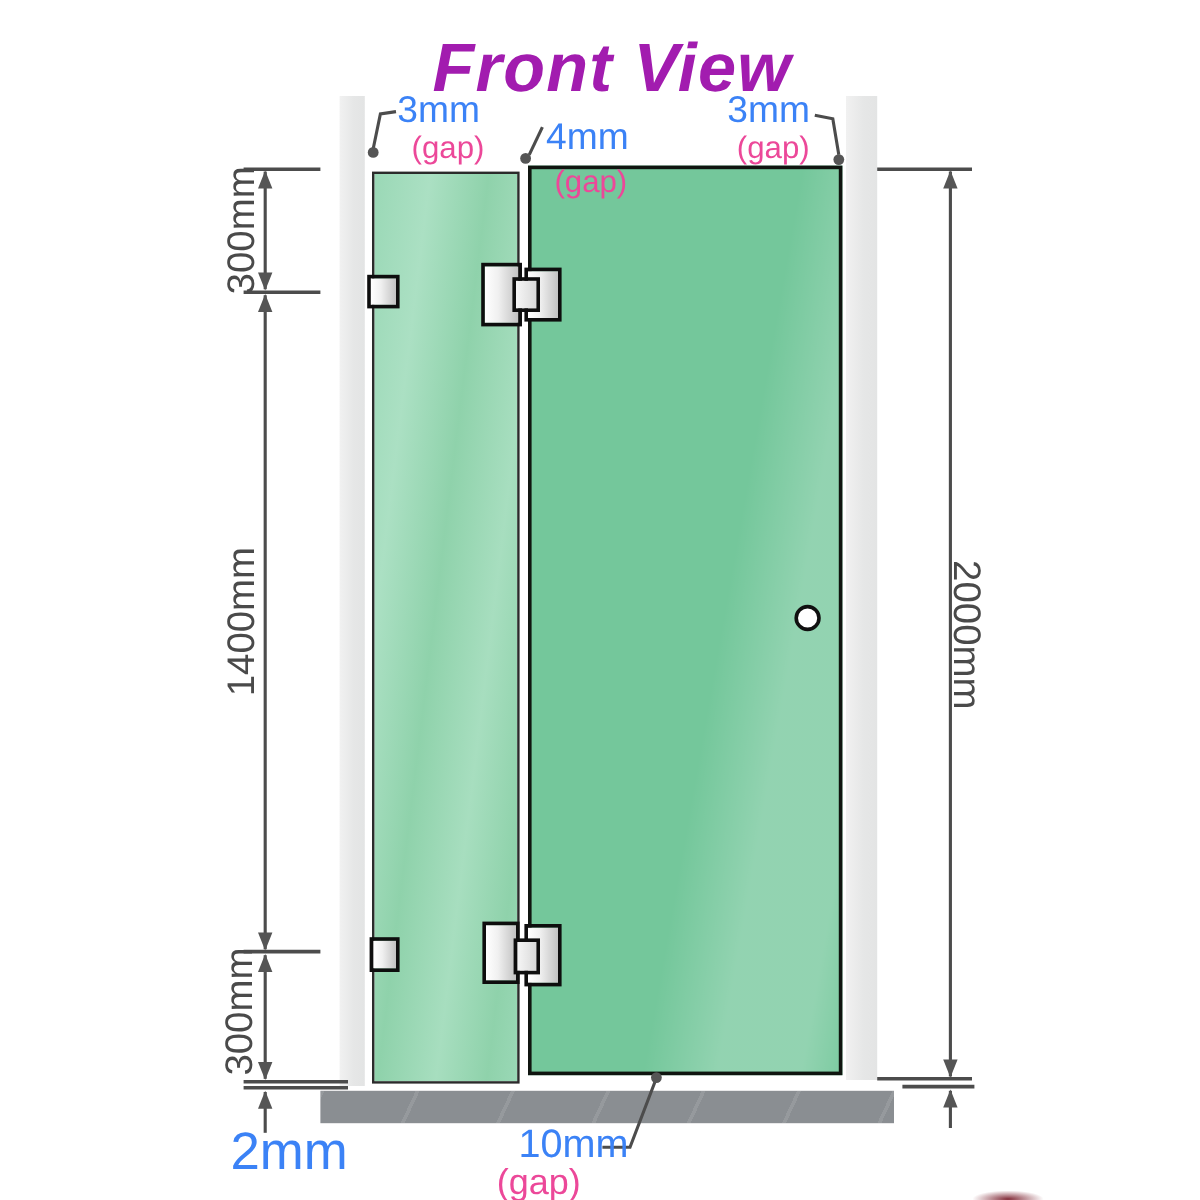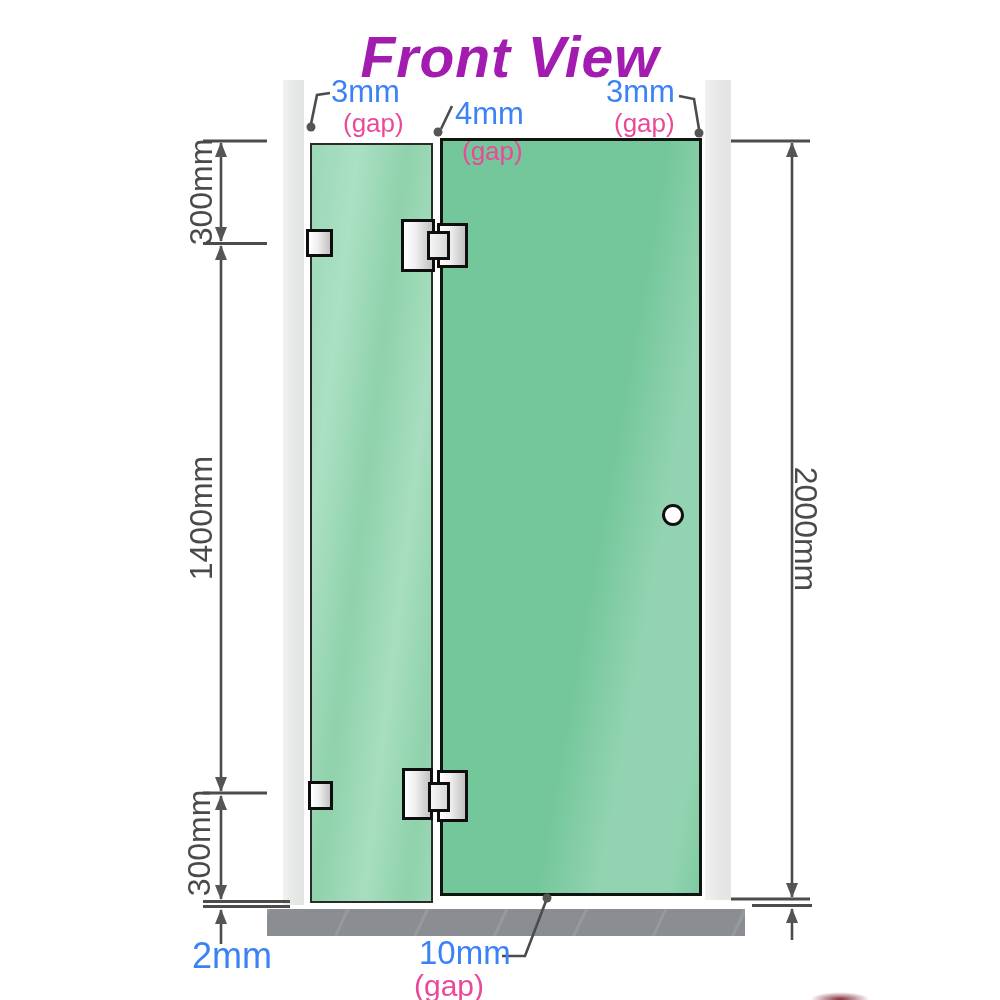--- a/index.html
+++ b/index.html
@@ -173,22 +173,22 @@
     <div class="dim-num">3mm</div>
     <div class="dim-sub" style="margin:3px 0 0 8px;">(gap)</div>
   </div>
 
   <div class="vlabel rot-ccw" style="left:201px;top:192px;">300mm</div>
   <div class="vlabel rot-ccw" style="left:201px;top:518px;">1400mm</div>
   <div class="vlabel rot-ccw" style="left:199px;top:843px;">300mm</div>
 
   <div class="vlabel rot-cw" style="left:806px;top:529px;">2000mm</div>
 
-  <div class="abs dim-num" style="left:192px;top:938px;font-size:36px;">2mm</div>
+  <div class="abs dim-num" style="left:192px;top:938px;font-size:44px;">2mm</div>
 
   <div class="abs" style="left:414px;top:936px;">
-    <div class="dim-num" style="font-size:33px;margin-left:5px;">10mm</div>
+    <div class="dim-num" style="font-size:33px;margin-left:18px;">10mm</div>
     <div class="dim-sub" style="font-size:30px;margin-top:2px;">(gap)</div>
   </div>
 
   <div class="smudge"></div>
 
 </div>
 
 </body></html>

